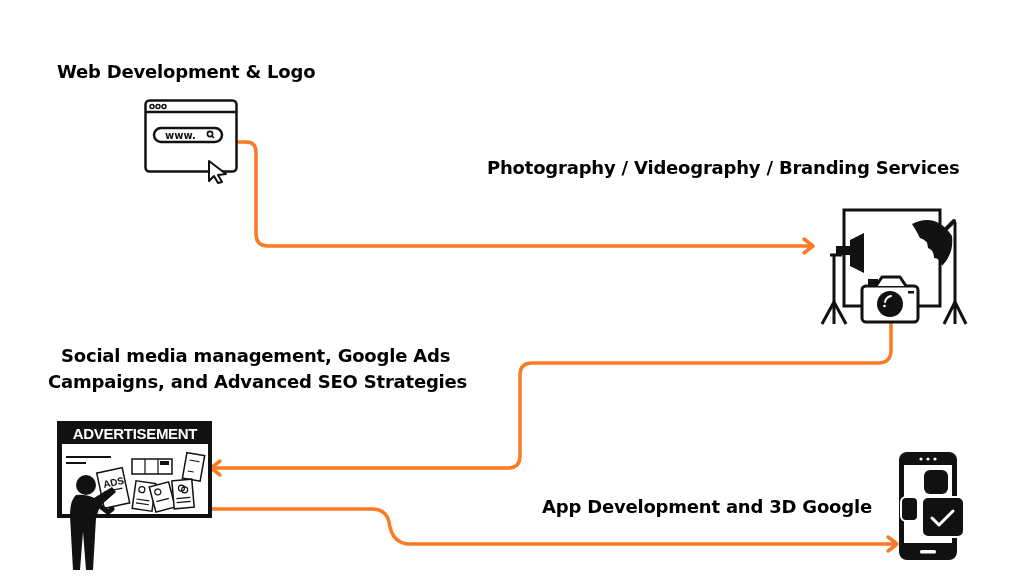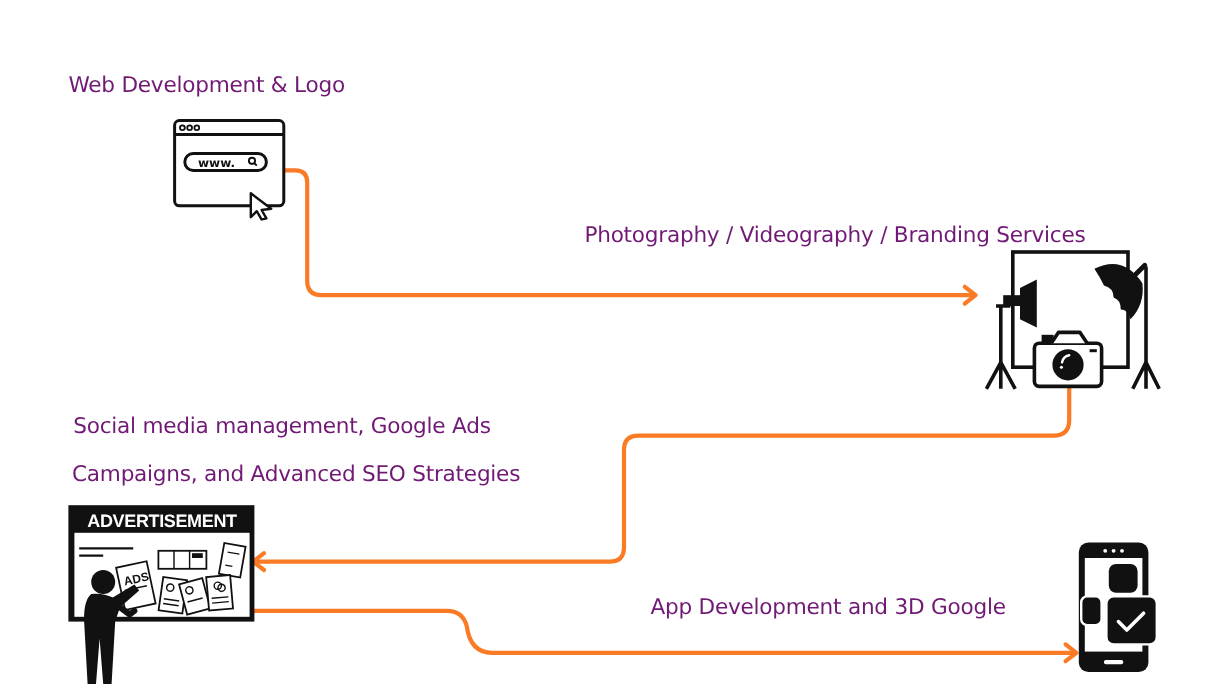--- a/index.html
+++ b/index.html
@@ -1,18 +1,18 @@
 <!DOCTYPE html>
 <html><head>
 <meta charset="utf-8">
 <style>
   html, body { margin:0; padding:0; }
   body { width:1024px; height:576px; background:#ffffff; position:relative; overflow:hidden;
          font-family:"DejaVu Sans", sans-serif; color:#111; }
-  .label { position:absolute; font-weight:normal; font-size:18px; line-height:25px; white-space:nowrap; color:#701a75; letter-spacing:-0.2px; }
+  .label { position:absolute; font-weight:bold; font-size:18px; line-height:25px; white-space:nowrap; color:#000000; letter-spacing:-0.2px; }
   svg.lines { position:absolute; left:0; top:0; }
   .icon { position:absolute; }
 </style>
 </head>
 <body>
 
 <svg class="lines" width="1024" height="576">
   <g fill="none" stroke="#FA7A25" stroke-width="3.5" stroke-linecap="round" stroke-linejoin="round">
     <path d="M237 142 H246 Q256 142 256 152 V234 Q256 246 268 246 H812"></path>
     <path d="M804 239 L813 246 L804 253"></path>
@@ -30,21 +30,21 @@
   <circle cx="9" cy="8.5" r="2" fill="none" stroke="#111" stroke-width="1.5"></circle>
   <circle cx="15" cy="8.5" r="2" fill="none" stroke="#111" stroke-width="1.5"></circle>
   <circle cx="21" cy="8.5" r="2" fill="none" stroke="#111" stroke-width="1.5"></circle>
   <rect x="11" y="30" width="68" height="14" rx="7" fill="#fff" stroke="#111" stroke-width="2.5"></rect>
   <text x="22" y="41" font-family="DejaVu Sans, sans-serif" font-weight="bold" font-size="10" fill="#111">www.</text>
   <circle cx="67" cy="36" r="2.6" fill="none" stroke="#111" stroke-width="1.6"></circle>
   <line x1="69" y1="38" x2="71" y2="40" stroke="#111" stroke-width="1.6"></line>
   <path d="M66 63 L83 76 L75 77 L79 84 L75 85 L71 78 L66 83 Z" fill="#fff" stroke="#111" stroke-width="2" stroke-linejoin="round"></path>
 </svg>
 
-<div class="label" style="left:487px;top:184px;">Photography / Videography / Branding Services</div>
+<div class="label" style="left:487px;top:155px;">Photography / Videography / Branding Services</div>
 <svg class="icon" style="left:812px;top:206px;" width="160" height="122" viewBox="0 0 160 122">
 
   <rect x="32" y="4" width="96" height="96" fill="none" stroke="#111" stroke-width="3"></rect>
 
   <path d="M38 34 L52 27 L52 67 L38 60 Z" fill="#111"></path>
   <rect x="24" y="40" width="14" height="9" fill="#111"></rect>
 
   <line x1="18" y1="49" x2="30" y2="49" stroke="#111" stroke-width="3"></line>
   <line x1="22" y1="49" x2="22" y2="96" stroke="#111" stroke-width="3"></line>
   <path d="M22 96 L10 118 M22 96 L22 118 M22 96 L34 118" stroke="#111" stroke-width="3" fill="none"></path>
@@ -58,21 +58,21 @@
   <rect x="50" y="80" width="56" height="36" rx="4" fill="#fff" stroke="#111" stroke-width="3"></rect>
   <rect x="56" y="73" width="10" height="8" fill="#111"></rect>
   <path d="M64 80 L70 71 L88 71 L94 80" fill="#fff" stroke="#111" stroke-width="3" stroke-linejoin="round"></path>
   <circle cx="78" cy="98" r="13" fill="#111"></circle>
   <path d="M73 96 Q74 91 79 90" stroke="#fff" stroke-width="2" fill="none" stroke-linecap="round"></path>
   <circle cx="72.5" cy="100" r="1.3" fill="#fff"></circle>
   <rect x="96" y="85" width="6" height="2.5" fill="#111"></rect>
 </svg>
 
 <div class="label" style="left:61px;top:343px;">Social media management, Google Ads</div>
-<div class="label" style="left:60px;top:369px;margin-top:14px;">Campaigns, and Advanced SEO Strategies</div>
+<div class="label" style="left:48px;top:369px;">Campaigns, and Advanced SEO Strategies</div>
 <svg class="icon" style="left:56px;top:420px;" width="160" height="156" viewBox="0 0 160 156">
   <rect x="1" y="1" width="155" height="97" fill="#111"></rect>
   <rect x="6" y="24" width="146" height="70" fill="#fff"></rect>
   <text x="79" y="19" text-anchor="middle" font-family="Liberation Sans, sans-serif" font-weight="bold" font-size="15" fill="#fff" letter-spacing="-0.3">ADVERTISEMENT</text>
   <line x1="10" y1="37" x2="55" y2="37" stroke="#111" stroke-width="2"></line>
   <line x1="10" y1="43" x2="30" y2="43" stroke="#111" stroke-width="2"></line>
 
   <rect x="76" y="39" width="40" height="15" fill="#fff" stroke="#111" stroke-width="1.5"></rect>
   <line x1="89" y1="39" x2="89" y2="54" stroke="#111" stroke-width="1.2"></line>
   <line x1="102" y1="39" x2="102" y2="54" stroke="#111" stroke-width="1.2"></line>

